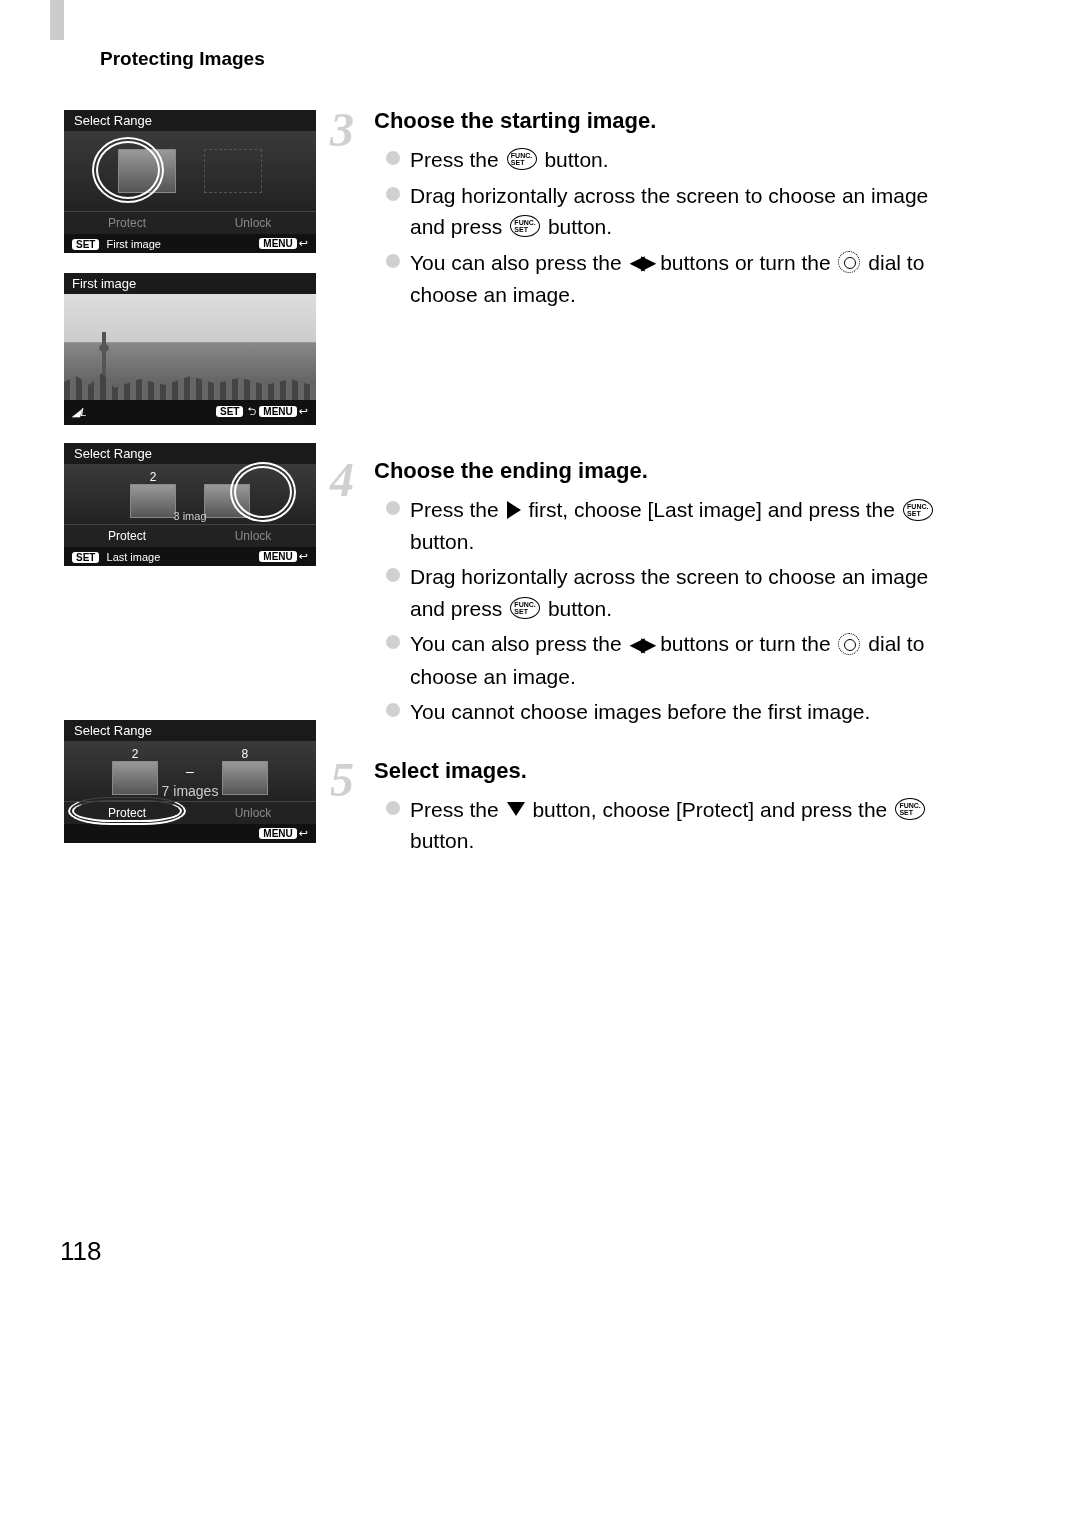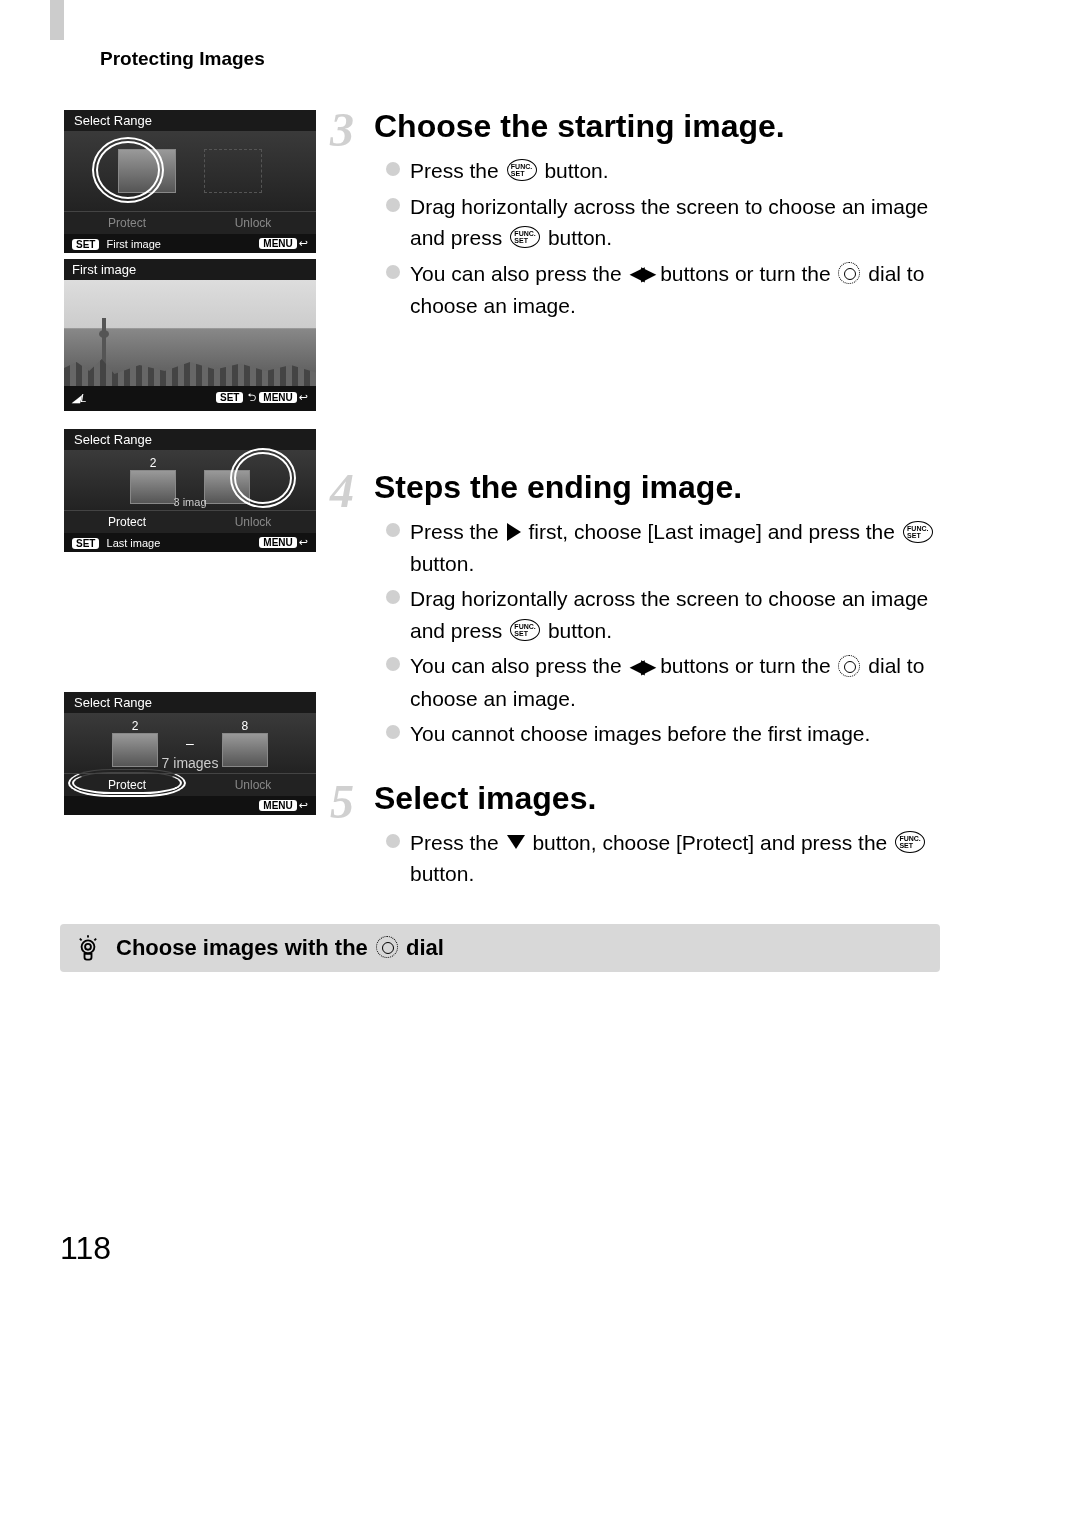--- a/index.html
+++ b/index.html
@@ -30,21 +30,21 @@
     position: absolute;
     left: 64px;
     top: 110px;
     width: 252px;
   }
   .lcd {
     width: 252px;
     background: #14b8a6;
     color: #fff;
     font-size: 14px;
-    margin-bottom: 6px;
+    margin-bottom: 20px;
     position: relative;
     overflow: hidden;
   }
   .lcd-title {
     background: #1a1a1a;
     padding: 3px 10px;
     font-size: 13px;
   }
   .lcd-body {
     height: 80px;
@@ -184,21 +184,21 @@
     position: absolute;
     left: 0;
     top: -6px;
     font-size: 48px;
     font-weight: bold;
     font-style: italic;
     color: #d0d0d0;
     font-family: Georgia, serif;
   }
   .step-title {
-    font-size: 32px;
+    font-size: 22px;
     font-weight: bold;
     margin-left: 44px;
     margin-bottom: 10px;
   }
   .bullets {
     margin-left: 56px;
   }
   .bullet {
     position: relative;
     padding-left: 24px;
@@ -312,21 +312,21 @@
   .tip-text {
     padding: 10px 4px;
     font-size: 21px;
     line-height: 1.5;
   }
 
   .page-num {
     position: absolute;
     left: 60px;
     bottom: 254px;
-    font-size: 32px;
+    font-size: 26px;
   }
 </style>
 </head>
 <body>
 
 <div class="page-tab"></div>
 
 <div class="header-title">Protecting Images</div>
 
 <div class="left-col">
@@ -453,21 +453,21 @@
         <span class="icon-dial"></span>
         <span> dial to choose an image.</span>
       </div>
     </div>
   </div>
 
   <div style="height:118px"></div>
 
   <div class="step">
     <div class="step-num">4</div>
-    <div class="step-title">Steps the ending image.</div>
+    <div class="step-title">Choose the ending image.</div>
     <div class="bullets">
       <div class="bullet">
         <span>Press the </span>
         <span class="icon-right-tri"></span>
         <span> first, choose [Last image] and press the </span>
         <span class="icon-func">FUNC.<br>SET</span>
         <span> button.</span>
       </div>
       <div class="bullet">
         <span>Drag horizontally across the screen to choose an image and press </span>
@@ -497,32 +497,15 @@
         <span> button, choose [Protect] and press the </span>
         <span class="icon-func">FUNC.<br>SET</span>
         <span> button.</span>
       </div>
     </div>
   </div>
 
 </div>
 
 <div class="tip-box">
-  <div class="tip-head">
-    <span class="tip-icon">
-      <svg viewBox="0 0 24 24" fill="none" stroke="#000" stroke-width="1.6">
-        <line x1="12" y1="1" x2="12" y2="3"></line>
-        <line x1="5" y1="4" x2="6.5" y2="5.5"></line>
-        <line x1="19" y1="4" x2="17.5" y2="5.5"></line>
-        <circle cx="12" cy="11" r="5.5"></circle>
-        <path d="M9 17 h6 v3 a2 2 0 0 1 -2 2 h-2 a2 2 0 0 1 -2 -2 z" fill="none"></path>
-        <circle cx="12" cy="11" r="2.5"></circle>
-      </svg>
-    </span>
-    <span>
-      <span>Choose images with the </span>
-      <span class="icon-dial"></span>
-      <span> dial</span>
-    </span>
-  </div>
 </div>
 
 <div class="page-num">118</div>
 
 </body></html>

